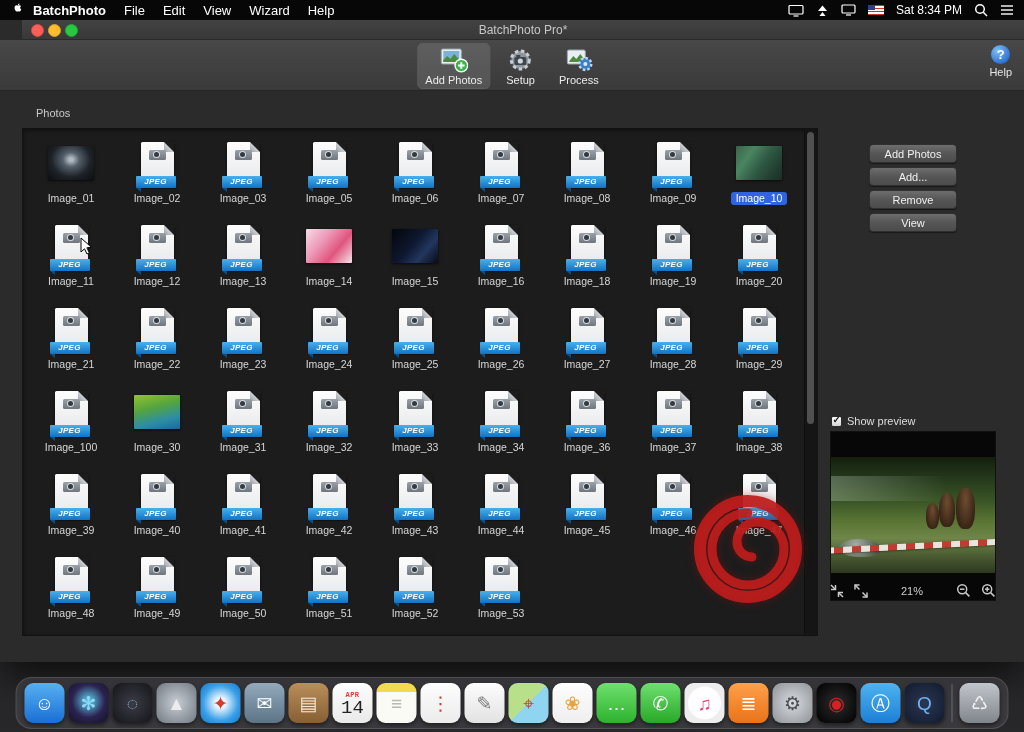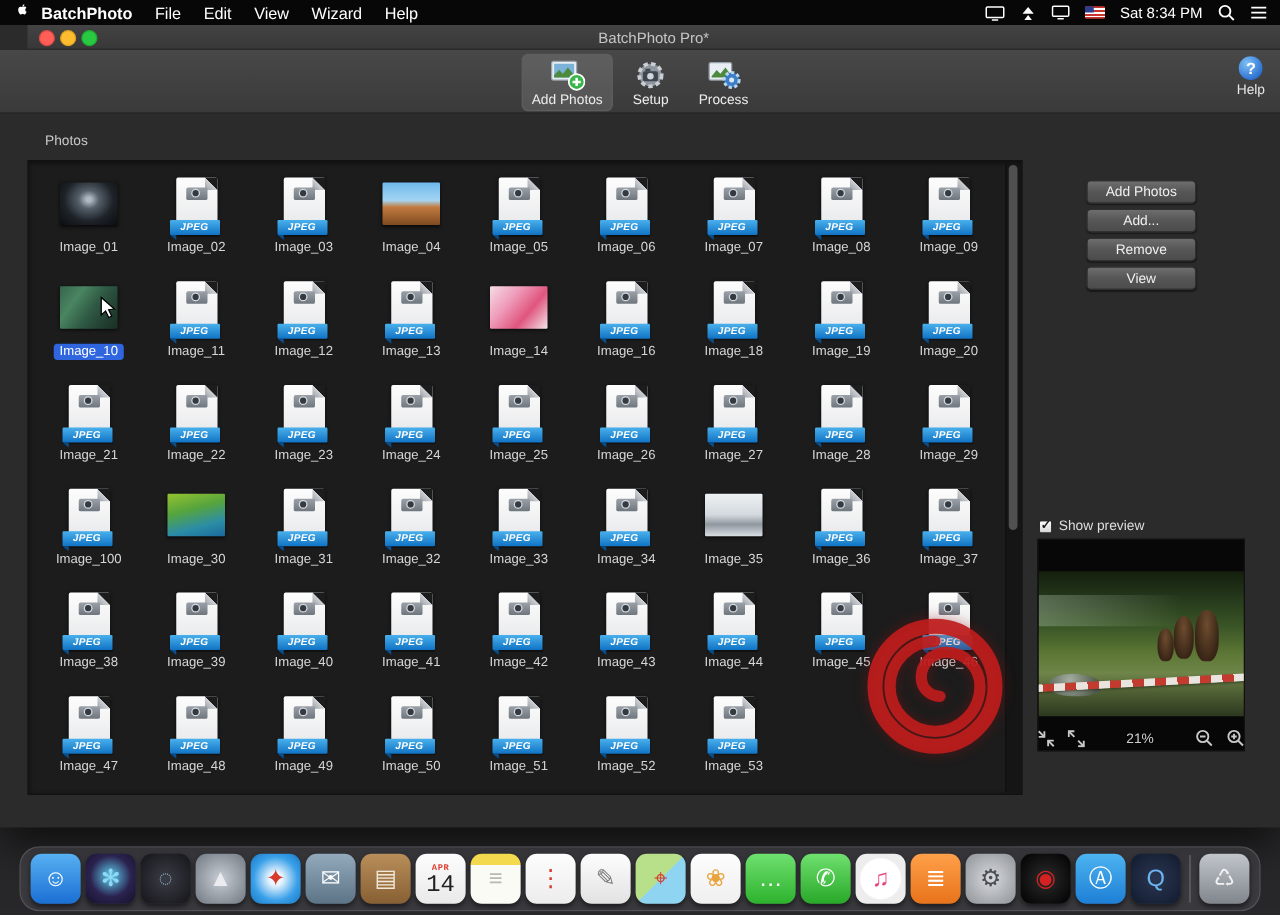--- a/index.html
+++ b/index.html
@@ -242,26 +242,20 @@
               <div class="file">
                 <i class="fold"></i>
                 <i class="cam"></i>
                 <b class="ribbon">JPEG</b>
               </div>
             </div>
             <div class="plabel">Image_03</div>
           </div>
           <div class="cell">
             <div class="thumbzone">
-              <div class="photothumb" style="background: linear-gradient(rgb(111, 185, 236) 0%, rgb(163, 212, 242) 42%, rgb(194, 122, 64) 58%, rgb(126, 74, 32) 100%);"></div>
-            </div>
-            <div class="plabel">Image_04</div>
-          </div>
-          <div class="cell">
-            <div class="thumbzone">
               <div class="file">
                 <i class="fold"></i>
                 <i class="cam"></i>
                 <b class="ribbon">JPEG</b>
               </div>
             </div>
             <div class="plabel">Image_05</div>
           </div>
           <div class="cell">
             <div class="thumbzone">
@@ -340,20 +334,26 @@
             <div class="plabel">Image_13</div>
           </div>
           <div class="cell">
             <div class="thumbzone">
               <div class="photothumb" style="background: linear-gradient(130deg, rgb(246, 220, 230) 0%, rgb(238, 154, 184) 35%, rgb(224, 85, 126) 65%, rgb(243, 228, 232) 100%);"></div>
             </div>
             <div class="plabel">Image_14</div>
           </div>
           <div class="cell">
             <div class="thumbzone">
+              <div class="photothumb" style="background: linear-gradient(130deg, rgb(4, 6, 12) 0%, rgb(14, 24, 48) 45%, rgb(35, 54, 95) 70%, rgb(7, 11, 22) 100%);"></div>
+            </div>
+            <div class="plabel">Image_15</div>
+          </div>
+          <div class="cell">
+            <div class="thumbzone">
               <div class="file">
                 <i class="fold"></i>
                 <i class="cam"></i>
                 <b class="ribbon">JPEG</b>
               </div>
             </div>
             <div class="plabel">Image_16</div>
           </div>
           <div class="cell">
             <div class="thumbzone">
@@ -523,26 +523,20 @@
           </div>
           <div class="cell">
             <div class="thumbzone">
               <div class="file">
                 <i class="fold"></i>
                 <i class="cam"></i>
                 <b class="ribbon">JPEG</b>
               </div>
             </div>
             <div class="plabel">Image_34</div>
-          </div>
-          <div class="cell">
-            <div class="thumbzone">
-              <div class="photothumb" style="background: linear-gradient(rgb(238, 241, 244) 0%, rgb(211, 217, 222) 50%, rgb(143, 151, 159) 72%, rgb(217, 222, 227) 100%);"></div>
-            </div>
-            <div class="plabel">Image_35</div>
           </div>
           <div class="cell">
             <div class="thumbzone">
               <div class="file">
                 <i class="fold"></i>
                 <i class="cam"></i>
                 <b class="ribbon">JPEG</b>
               </div>
             </div>
             <div class="plabel">Image_36</div>

